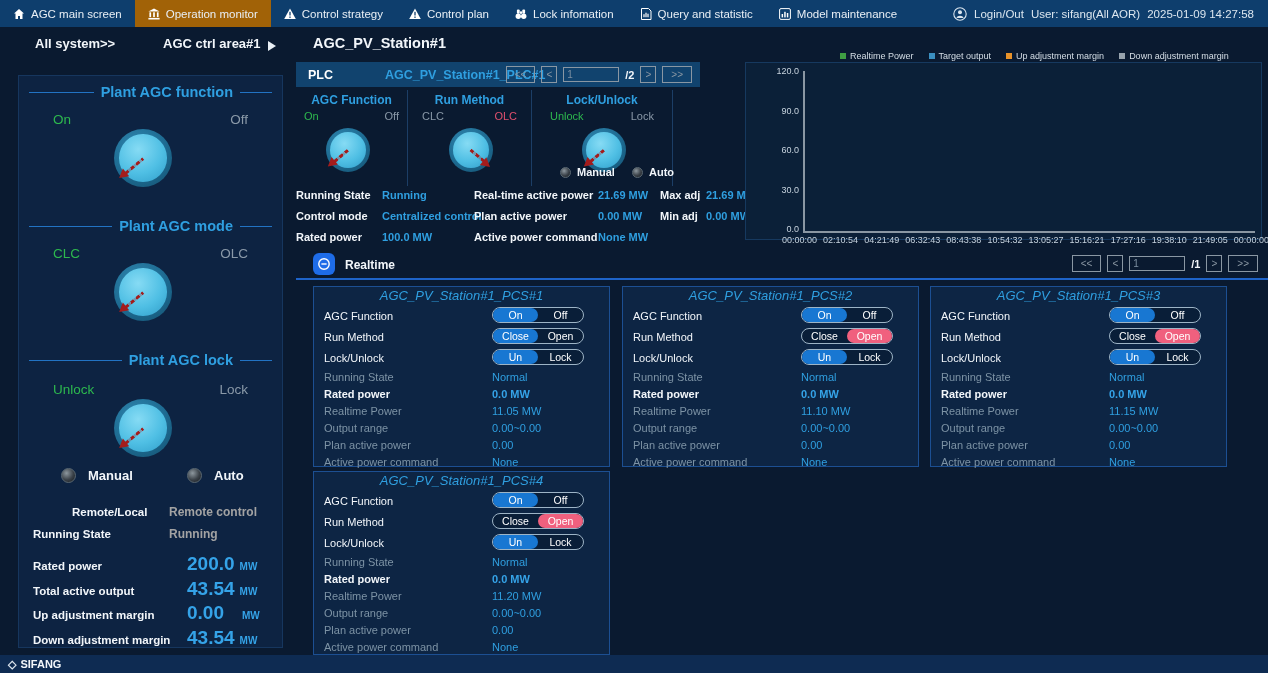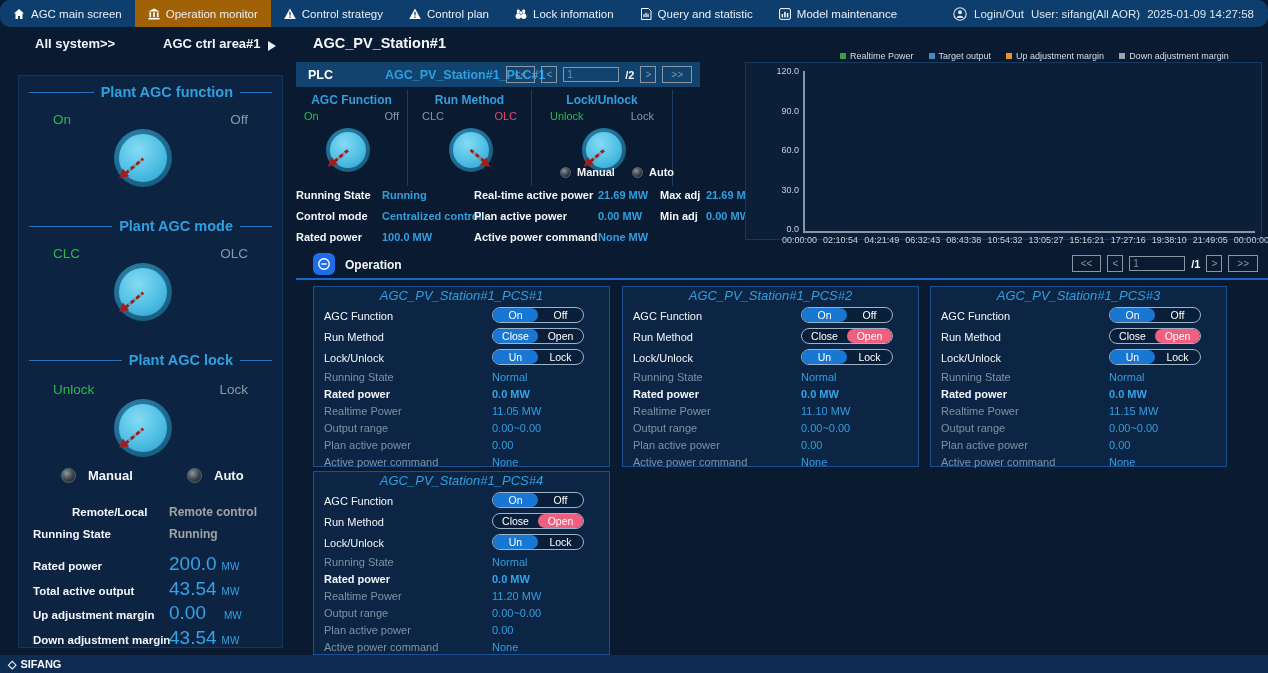--- a/index.html
+++ b/index.html
@@ -1,21 +1,21 @@
 <!DOCTYPE html>
 <html><head>
 <meta charset="utf-8">
 <style>
   * { margin:0; padding:0; box-sizing:border-box; }
   html,body { background:#081527; }
   body { font-family:"Liberation Sans", sans-serif; }
   .app { position:relative; width:1268px; height:673px; background:#0a1a30; overflow:hidden; }
 
   
-  .nav { position:absolute; left:0; top:0; width:1268px; height:27px; background:#0e3e6d; display:flex; align-items:stretch;border-radius:10px; }
+  .nav { position:absolute; left:0; top:0; width:1268px; height:27px; background:#0e3e6d; display:flex; align-items:stretch; }
   .nav-item { display:flex; align-items:center; gap:6px; padding:0 13px; color:#e9eff5; font-size:11.5px; cursor:pointer; }
   .nav-item.active { background:#a16207; }
   .nav-item svg { display:block; }
   .nav-right { margin-left:auto; display:flex; align-items:center; gap:7px; padding:0 14px; color:#dbe6ef; font-size:11.5px; }
 
   
   .crumbs { position:absolute; left:0; top:32px; width:100%; height:22px; color:#fff; }
   .crumb { position:absolute; font-weight:bold; font-size:13px; color:#f2f6fa; }
   .crumb.c1 { left:35px; top:4px; }
   .crumb.c2 { left:163px; top:4px; }
@@ -39,21 +39,21 @@
   .pointer::before { content:''; position:absolute; left:-8px; top:-4px; border-top:5px solid transparent; border-bottom:5px solid transparent; border-right:9px solid #a31c1c; }
   .knob[data-state="left"]  .pointer { transform:rotate(-40deg); }
   .knob[data-state="right"] .pointer { transform:rotate(-140deg); }
 
   .radio { width:15px; height:15px; border-radius:50%; border:1.5px solid #5a6872; background:radial-gradient(circle at 35% 32%, #8d979e, #3a4148 55%, #14181c); cursor:pointer; }
   .radio.sm { width:11px; height:11px; border-width:1px; }
   .radio-row { position:absolute; display:flex; align-items:center; color:#f2f6fa; font-size:13px; font-weight:600; }
 
   .kv-label { position:absolute; left:14px; color:#f2f6fa; font-weight:bold; font-size:11.5px; white-space:nowrap; }
   .kv-value { position:absolute; left:150px; color:#a3a3a3; font-weight:bold; font-size:12px; white-space:nowrap; }
-  .metric-val { position:absolute; left:150px; color:#35a3e8; font-weight:normal; font-size:19px; white-space:nowrap; }
+  .metric-val { position:absolute; left:168px; color:#35a3e8; font-weight:bold; font-size:19px; white-space:nowrap; }
   .metric-val .unit { font-size:10px; margin-left:5px; }
 
   
   .plc-bar { position:absolute; left:296px; top:62px; width:404px; height:25px; background:#11436e; display:flex; align-items:center; }
   .plc-bar .plc-label { margin-left:12px; color:#fff; font-weight:bold; font-size:12.5px; }
   .plc-bar .plc-device { margin-left:52px; color:#2f9fe0; font-weight:bold; font-size:12.5px; }
   .pager { display:flex; align-items:center; gap:6px; }
   .plc-bar .pager { position:absolute; right:8px; }
   .pg-btn { border:1px solid #8a97a3; color:#8a97a3; background:transparent; font-size:10px; line-height:13px; padding:1px 8px; cursor:pointer; font-family:"Liberation Sans",sans-serif; }
   .pg-btn.sm { padding:1px 4px; }
@@ -371,21 +371,21 @@
     </div>
   </div>
 
   <div class="gen-bar">
     <div class="gen-icon">
       <svg width="16" height="16" viewBox="0 0 16 16">
           <circle cx="8" cy="8" r="5.2" fill="none" stroke="#fff" stroke-width="1.4"></circle>
           <line x1="5.4" y1="8" x2="10.6" y2="8" stroke="#fff" stroke-width="1.4"></line>
         </svg>
     </div>
-    <span class="gen-title">Operation</span>
+    <span class="gen-title">Realtime</span>
     <div class="pager">
       <button class="pg-btn">&lt;&lt;</button>
       <button class="pg-btn sm">&lt;</button>
       <input class="pg-input" value="1" style="">
       <span class="pg-total">/1</span>
       <button class="pg-btn sm">&gt;</button>
       <button class="pg-btn">&gt;&gt;</button>
     </div>
   </div>
 

